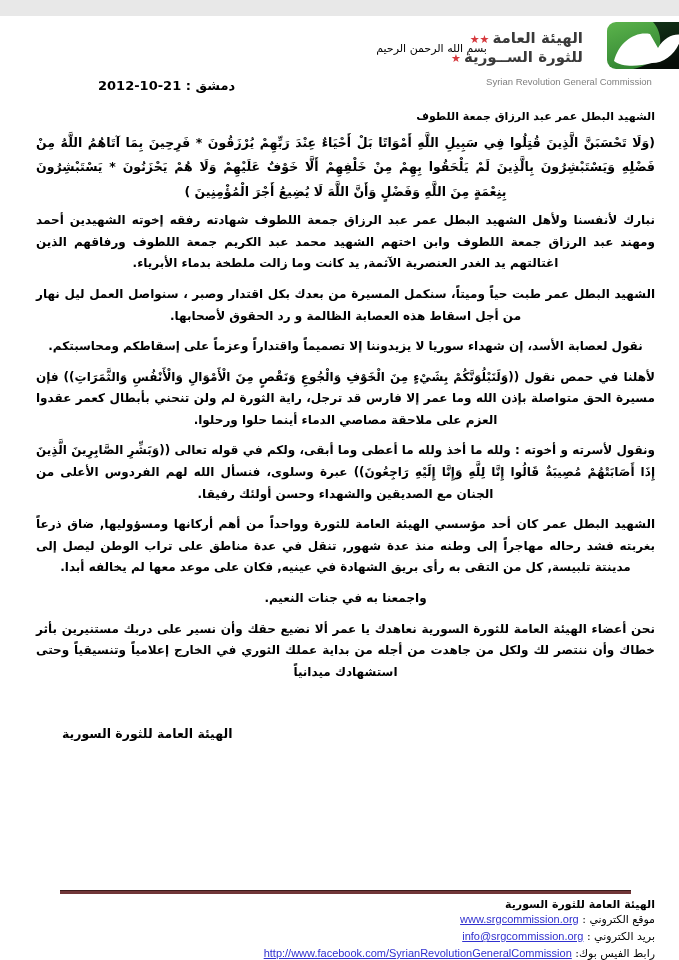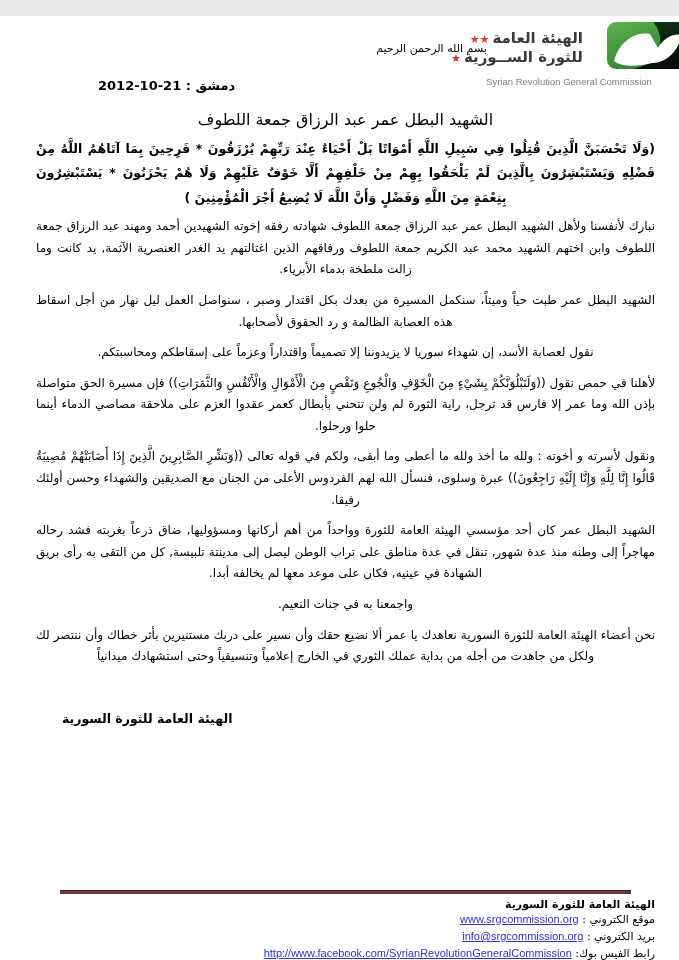--- a/index.html
+++ b/index.html
@@ -34,32 +34,32 @@
   .logo-text{direction:rtl;text-align:right;line-height:1.25;color:#3a3a3a;font-weight:bold;font-size:15px;white-space:nowrap;}
   .logo-text .stars{color:var(--star-red);font-size:11px;letter-spacing:1px;padding-right:3px;}
   .logo-sub{margin-top:3px;font-size:9.5px;color:var(--subtitle-gray);font-family:"Liberation Sans","DejaVu Sans",sans-serif;white-space:nowrap;}
   .date-line{
     position:absolute;left:62px;top:56px;
     direction:rtl;font-weight:bold;font-size:13px;white-space:nowrap;
   }
   
   .doc-title{
     margin:6px 0 4px 0;
-    text-align:center;direction:rtl;
-    font-size:16px;font-weight:normal;
+    text-align:right;direction:rtl;
+    font-size:11px;font-weight:bold;
   }
   .verse{
     direction:rtl;margin:4px 0 6px 0;
     font-size:12.5px;font-weight:bold;line-height:1.95;
     text-align:justify;text-align-last:center;
   }
   .paragraphs{flex:0 0 auto;}
   .para{
     direction:rtl;margin:0 0 9px 0;
-    font-size:12px;font-weight:normal;line-height:1.8;
+    font-size:12px;font-weight:bold;line-height:1.8;
     text-align:justify;text-align-last:center;
   }
   .signature{
     direction:rtl;text-align:left;
     padding-left:26px;margin-top:34px;
     font-size:12.5px;font-weight:bold;
   }
   
   .footer{margin-top:auto;flex:0 0 auto;padding-bottom:14px;}
   .footer-rule{height:3px;background:var(--rule-maroon);border-top:1px solid #3c1b1b;margin:0 24px 4px 24px;}

